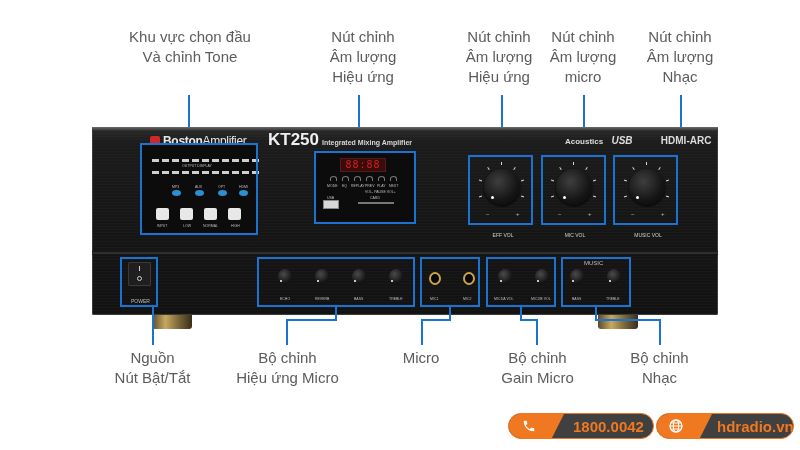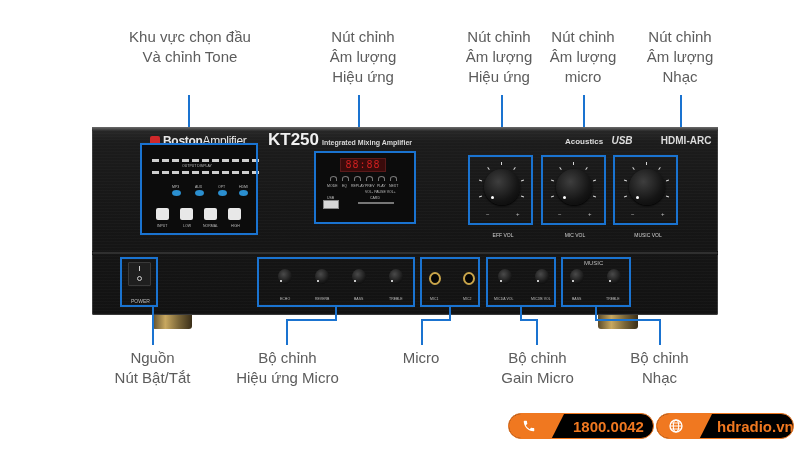--- a/index.html
+++ b/index.html
@@ -55,21 +55,21 @@
 
   .small-knob { position:absolute; width:14px; height:15px; border-radius:50%;
           background: radial-gradient(circle at 40% 35%, #4a4a4a 0%, #161616 65%, #050505 100%); }
   .small-knob::after { content:""; position:absolute; left:2px; bottom:2px; width:2px; height:2px; border-radius:50%; background:#fff; }
   .jack { position:absolute; width:12px; height:13px; border-radius:50%; border:2px solid #c8a44a; background:#050505; }
 
   .power-switch { position:absolute; left:128px; top:262px; width:23px; height:24px; background:#1f1f1f; border:1px solid #3a3a3a; border-radius:1px; }
   .power-switch .i { position:absolute; left:10px; top:3px; width:1px; height:5px; background:#cfcfcf; }
   .power-switch .o { position:absolute; left:8px; top:13px; width:5px; height:5px; border:1px solid #cfcfcf; border-radius:50%; }
 
-  .pill { position:absolute; top:413px; height:26px; border:1.5px solid #f07820; border-radius:13px; overflow:hidden; background:#000000; }
+  .pill { position:absolute; top:413px; height:26px; border:1.5px solid #f07820; border-radius:13px; overflow:hidden; background:#404040; }
   .pill .left { position:absolute; left:0; top:0; height:100%; background:#f07820; clip-path: polygon(0 0, 100% 0, 78% 100%, 0 100%); }
   .pill .txt { position:absolute; top:0; height:100%; display:flex; align-items:center; color:#f07820; font-weight:bold; font-size:15px; }
 </style>
 </head>
 <body>
 
 <div class="label" style="left:115px; top:27px; width:150px;">
   <span>Khu vực chọn đầu</span>
   <span>Và chỉnh Tone</span>
 </div>

